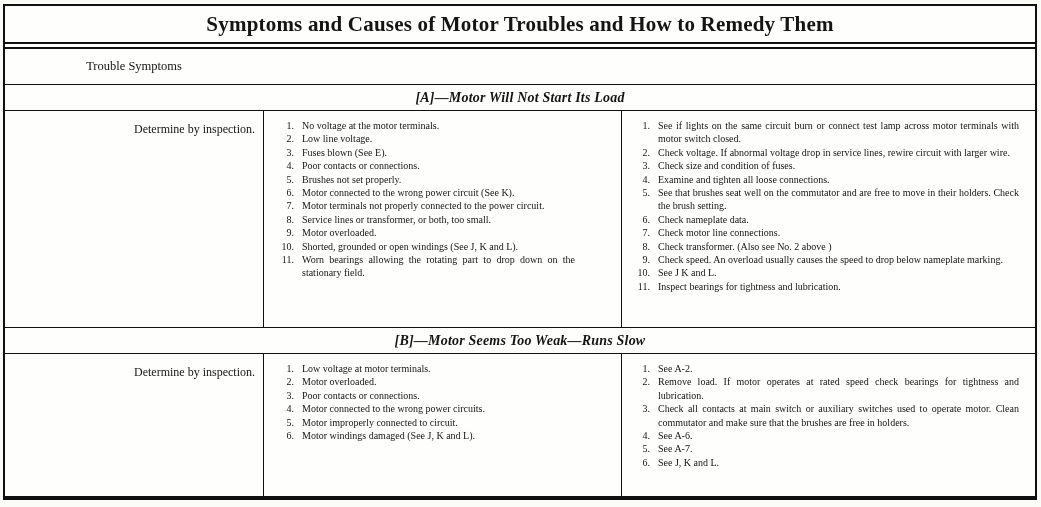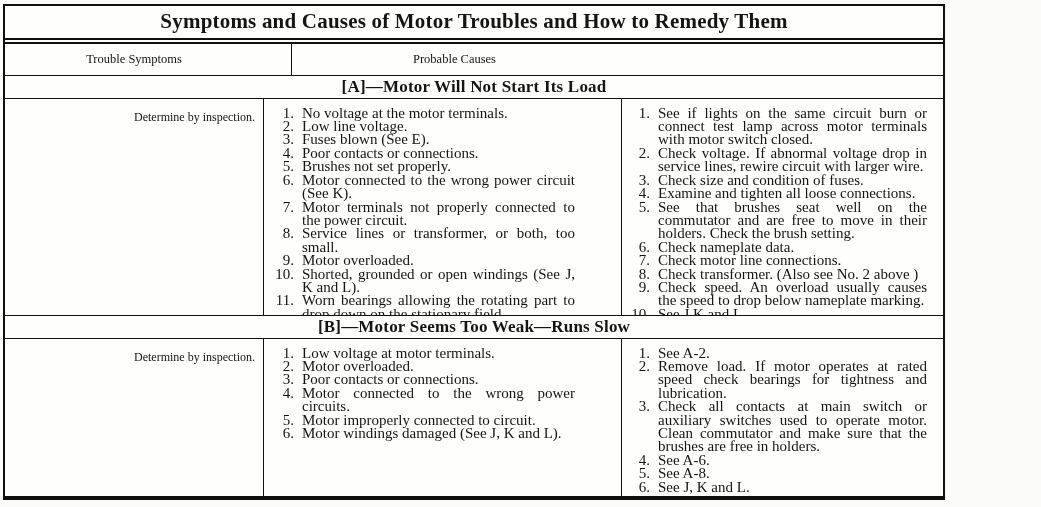--- a/index.html
+++ b/index.html
@@ -9,21 +9,21 @@
     width: 1041px;
     height: 507px;
     overflow: hidden;
     font-family: "Liberation Serif", "DejaVu Serif", serif;
     color: #141414;
   }
   .sheet {
     position: absolute;
     left: 3px;
     top: 4px;
-    width: 942px;
+    width: 1034px;
     height: 496px;
     box-sizing: border-box;
     border: 2px solid #101010;
     border-bottom-width: 4px;
     background: #fefefc;
     display: flex;
     flex-direction: column;
   }
   .title-row {
     height: 38px;
@@ -60,23 +60,24 @@
     justify-content: center;
     font-size: 12.5px;
   }
   .banner {
     height: 26px;
     box-sizing: border-box;
     border-bottom: 1.5px solid #101010;
     display: flex;
     align-items: center;
     justify-content: center;
-    font-size: 17px;
+    font-size: 14px;
     font-weight: bold;
     letter-spacing: 0.2px;
+    font-style: italic;
   }
   .content-a {
     height: 217px;
     border-bottom: 1.5px solid #101010;
   }
   .content-b {
     flex: 1;
   }
   .cell {
     box-sizing: border-box;
@@ -92,21 +93,21 @@
   }
   .list-cell.wide {
     padding: 8px 16px 2px 8px;
     margin-left: 32px;
   }
   ol.num {
     list-style: none;
     margin: 0;
     padding: 0;
     counter-reset: item;
-    font-size: 15px;
+    font-size: 10px;
     line-height: 13.4px;
   }
   ol.num li {
     counter-increment: item;
     position: relative;
     padding-left: 28px;
     text-align: justify;
   }
   ol.num li::before {
     content: counter(item) ".";
@@ -120,21 +121,20 @@
 </head>
 <body>
 
 <div class="sheet">
 
   <div class="title-row">Symptoms and Causes of Motor Troubles and How to Remedy Them</div>
   <div class="rule-gap"></div>
 
   <div class="cols header-row">
     <div class="cell header-cell">Trouble Symptoms</div>
-    <div class="cell header-cell">Probable Causes</div>
   </div>
 
   <div class="banner">[A]—Motor Will Not Start Its Load</div>
 
   <div class="cols content-a">
     <div class="cell symptom-cell">Determine by inspection.</div>
     <div class="cell list-cell">
       <ol class="num">
           <li>No voltage at the motor terminals.</li>
           <li>Low line voltage.</li>
@@ -179,19 +179,19 @@
           <li>Motor improperly connected to circuit.</li>
           <li>Motor windings damaged (See J, K and L).</li>
         </ol>
     </div>
     <div class="cell list-cell wide">
       <ol class="num">
           <li>See A-2.</li>
           <li>Remove load. If motor operates at rated speed check bearings for tightness and lubrication.</li>
           <li>Check all contacts at main switch or auxiliary switches used to operate motor. Clean commutator and make sure that the brushes are free in holders.</li>
           <li>See A-6.</li>
-          <li>See A-8.</li>
+          <li>See A-7.</li>
           <li>See J, K and L.</li>
         </ol>
     </div>
   </div>
 
 </div>
 
 </body></html>

